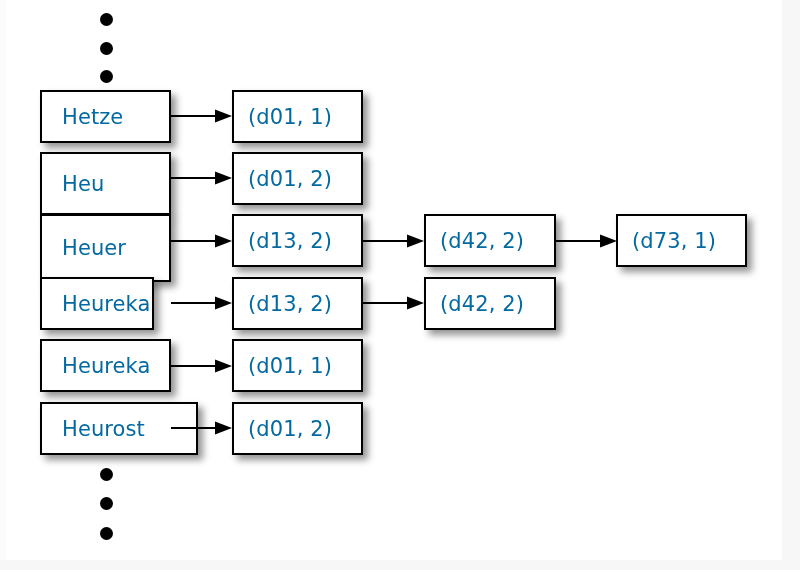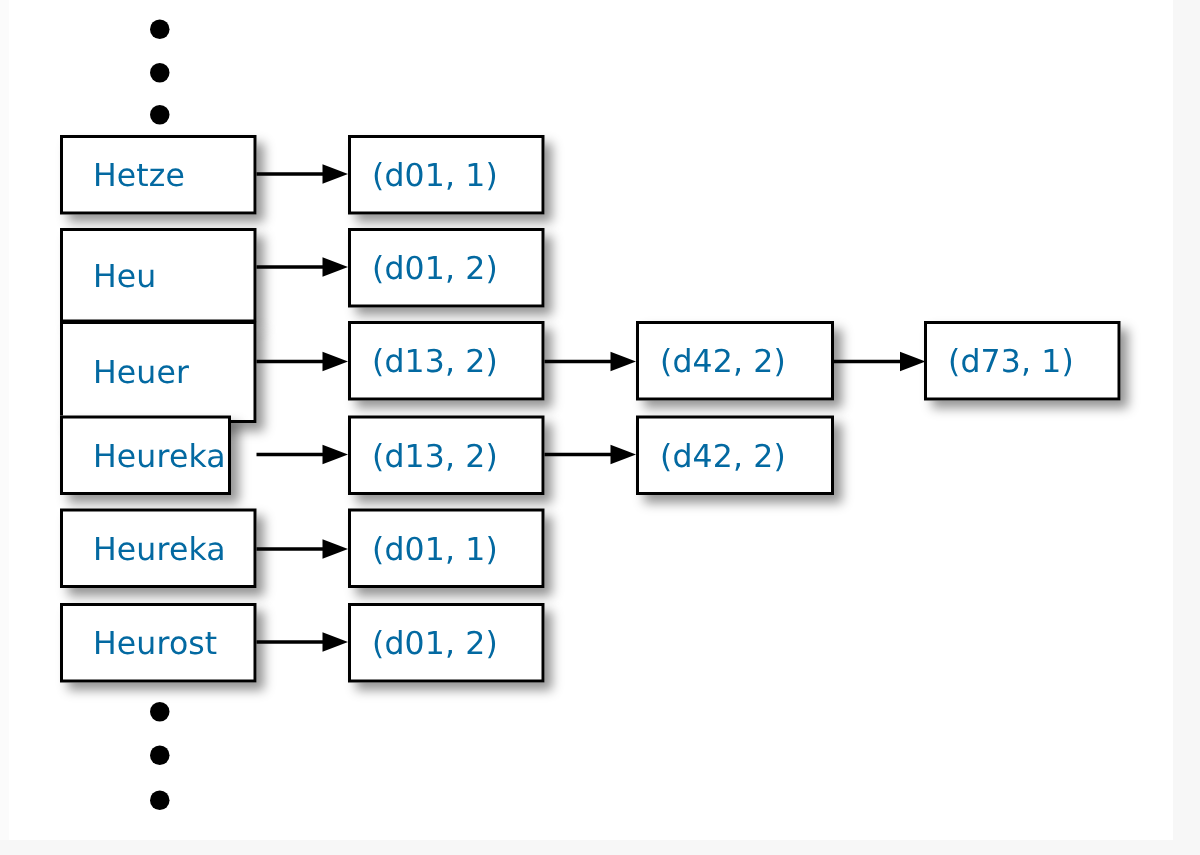--- a/index.html
+++ b/index.html
@@ -98,21 +98,21 @@
 
   <div class="dot" style="left:100px; top:13px;"></div>
   <div class="dot" style="left:100px; top:42px;"></div>
   <div class="dot" style="left:100px; top:70px;"></div>
 
   <div class="node term" style="left:40px;  top:90px;  width:131px; height:53px;">Hetze</div>
   <div class="node term" style="left:40px;  top:152px; width:131px; height:63px;">Heu</div>
   <div class="node term" style="left:40px;  top:214px; width:131px; height:68px;">Heuer</div>
   <div class="node term" style="left:40px;  top:277px; width:114px; height:53px;">Heureka</div>
   <div class="node term" style="left:40px;  top:339px; width:131px; height:53px;">Heureka</div>
-  <div class="node term" style="left:40px;  top:402px; width:131px; height:53px;">Heurost</div>
+  <div class="node term" style="left:40px;  top:402px; width:158px; height:53px;">Heurost</div>
 
   <div class="node post" style="left:232px; top:90px;  width:131px; height:53px;">(d01, 1)</div>
   <div class="node post" style="left:232px; top:152px; width:131px; height:53px;">(d01, 2)</div>
   <div class="node post" style="left:232px; top:214px; width:131px; height:53px;">(d13, 2)</div>
   <div class="node post" style="left:232px; top:277px; width:131px; height:53px;">(d13, 2)</div>
   <div class="node post" style="left:232px; top:339px; width:131px; height:53px;">(d01, 1)</div>
   <div class="node post" style="left:232px; top:402px; width:131px; height:53px;">(d01, 2)</div>
 
   <div class="node post" style="left:424px; top:214px; width:132px; height:53px;">(d42, 2)</div>
   <div class="node post" style="left:424px; top:277px; width:132px; height:53px;">(d42, 2)</div>

